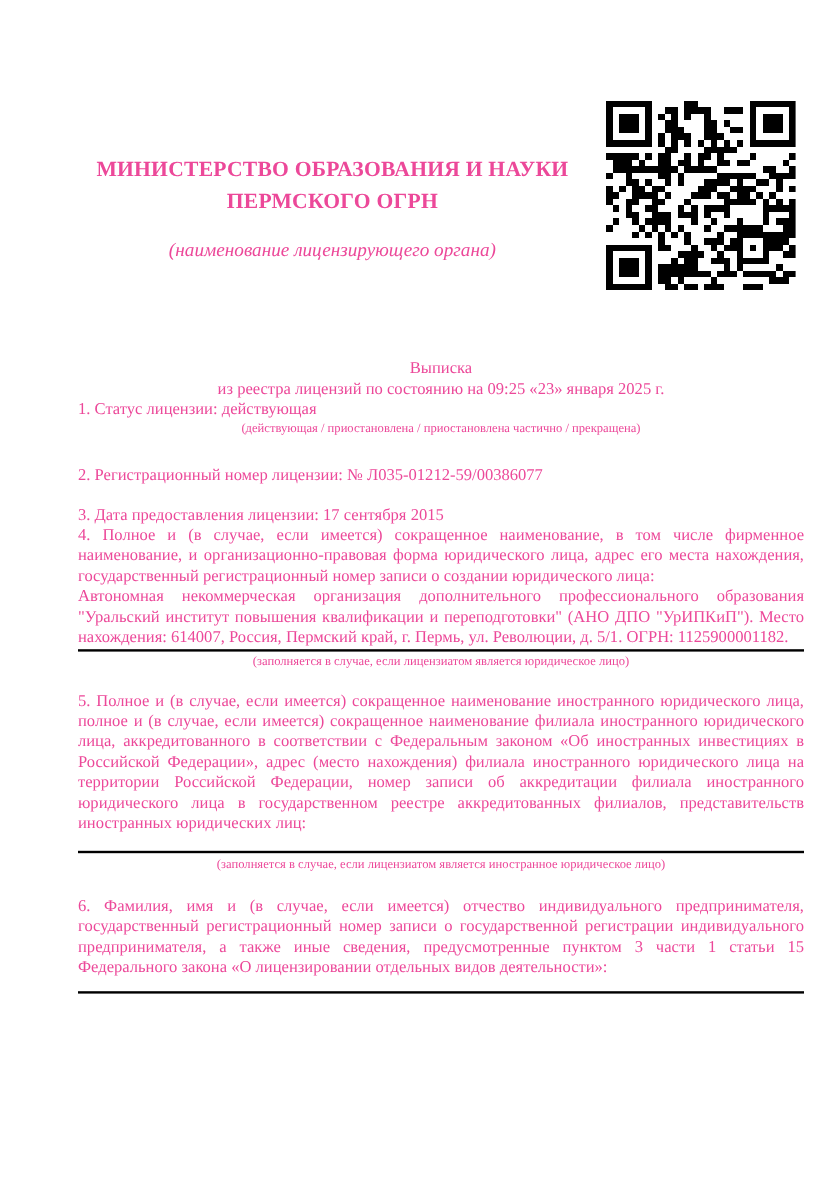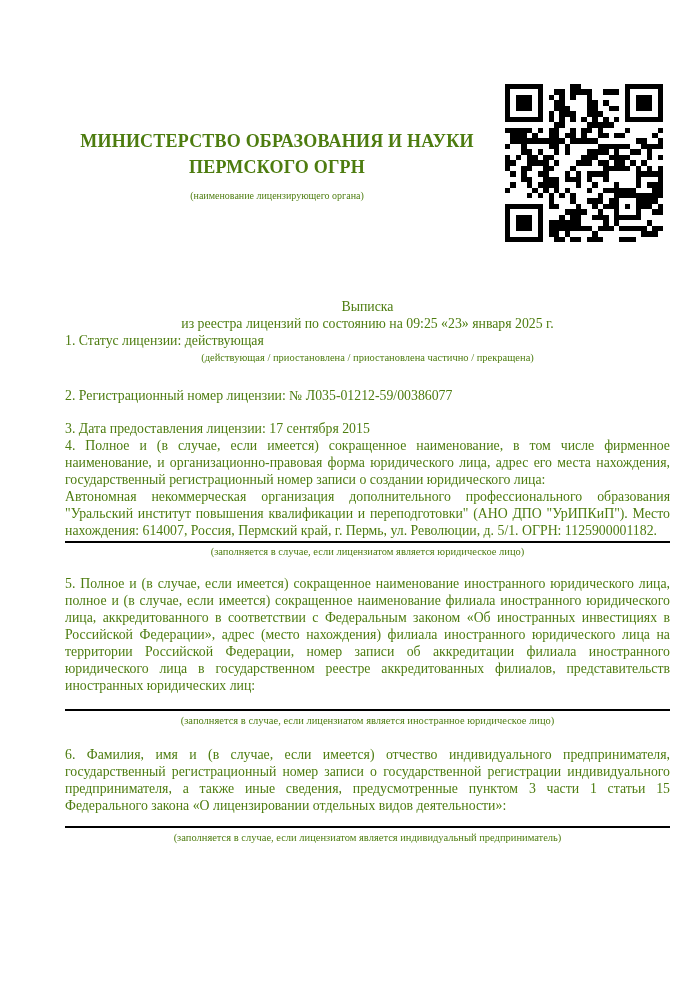--- a/index.html
+++ b/index.html
@@ -5,21 +5,21 @@
   html, body {
     margin: 0;
     padding: 0;
     background: #ffffff;
   }
   .page {
     position: relative;
     width: 700px;
     height: 845px;
     background: #ffffff;
-    color: #4d7c0f;
+    color: #ec4899;
     font-family: "Liberation Serif", "DejaVu Serif", serif;
     font-size: 13.8px;
     overflow: hidden;
     box-sizing: border-box;
   }
   .content {
     padding: 0 30px 0 65px;
   }
   
   .header {
@@ -33,22 +33,23 @@
     width: 424px;
     text-align: center;
   }
   .authority-name {
     font-weight: bold;
     font-size: 18px;
     line-height: 26px;
     letter-spacing: 0.2px;
   }
   .authority-caption {
-    font-size: 10px;
-    margin-top: 10px;
+    font-size: 16px;
+    margin-top: 20px;
+    font-style: italic;
   }
   .qr {
     position: absolute;
     top: 84px;
     left: 505px;
     width: 158px;
     height: 158px;
   }
   
   .title-block {
@@ -549,20 +550,19 @@
     <div class="para">Автономная некоммерческая организация дополнительного профессионального образования "Уральский институт повышения квалификации и переподготовки" (АНО ДПО "УрИПКиП"). Место нахождения: 614007, Россия, Пермский край, г. Пермь, ул. Революции, д. 5/1. ОГРН: 1125900001182.</div>
     <hr class="rule rule-s4">
     <div class="field-caption cap-s4">(заполняется в случае, если лицензиатом является юридическое лицо)</div>
 
     <div class="para mt-s5">5. Полное и (в случае, если имеется) сокращенное наименование иностранного юридического лица, полное и (в случае, если имеется) сокращенное наименование филиала иностранного юридического лица, аккредитованного в соответствии с Федеральным законом «Об иностранных инвестициях в Российской Федерации», адрес (место нахождения) филиала иностранного юридического лица на территории Российской Федерации, номер записи об аккредитации филиала иностранного юридического лица в государственном реестре аккредитованных филиалов, представительств иностранных юридических лиц:</div>
     <hr class="rule rule-s5">
     <div class="field-caption cap-s5">(заполняется в случае, если лицензиатом является иностранное юридическое лицо)</div>
 
     <div class="para mt-s6">6. Фамилия, имя и (в случае, если имеется) отчество индивидуального предпринимателя, государственный регистрационный номер записи о государственной регистрации индивидуального предпринимателя, а также иные сведения, предусмотренные пунктом 3 части 1 статьи 15 Федерального закона «О лицензировании отдельных видов деятельности»:</div>
     <hr class="rule rule-s6">
-    <div class="field-caption cap-s6">(заполняется в случае, если лицензиатом является индивидуальный предприниматель)</div>
 
     <div class="section-line mt-s7">7. Идентификационный номер налогоплательщика: 5904988880</div>
 
     <div class="page-number">1</div>
 
   </div>
 </div>
 
 </body></html>

